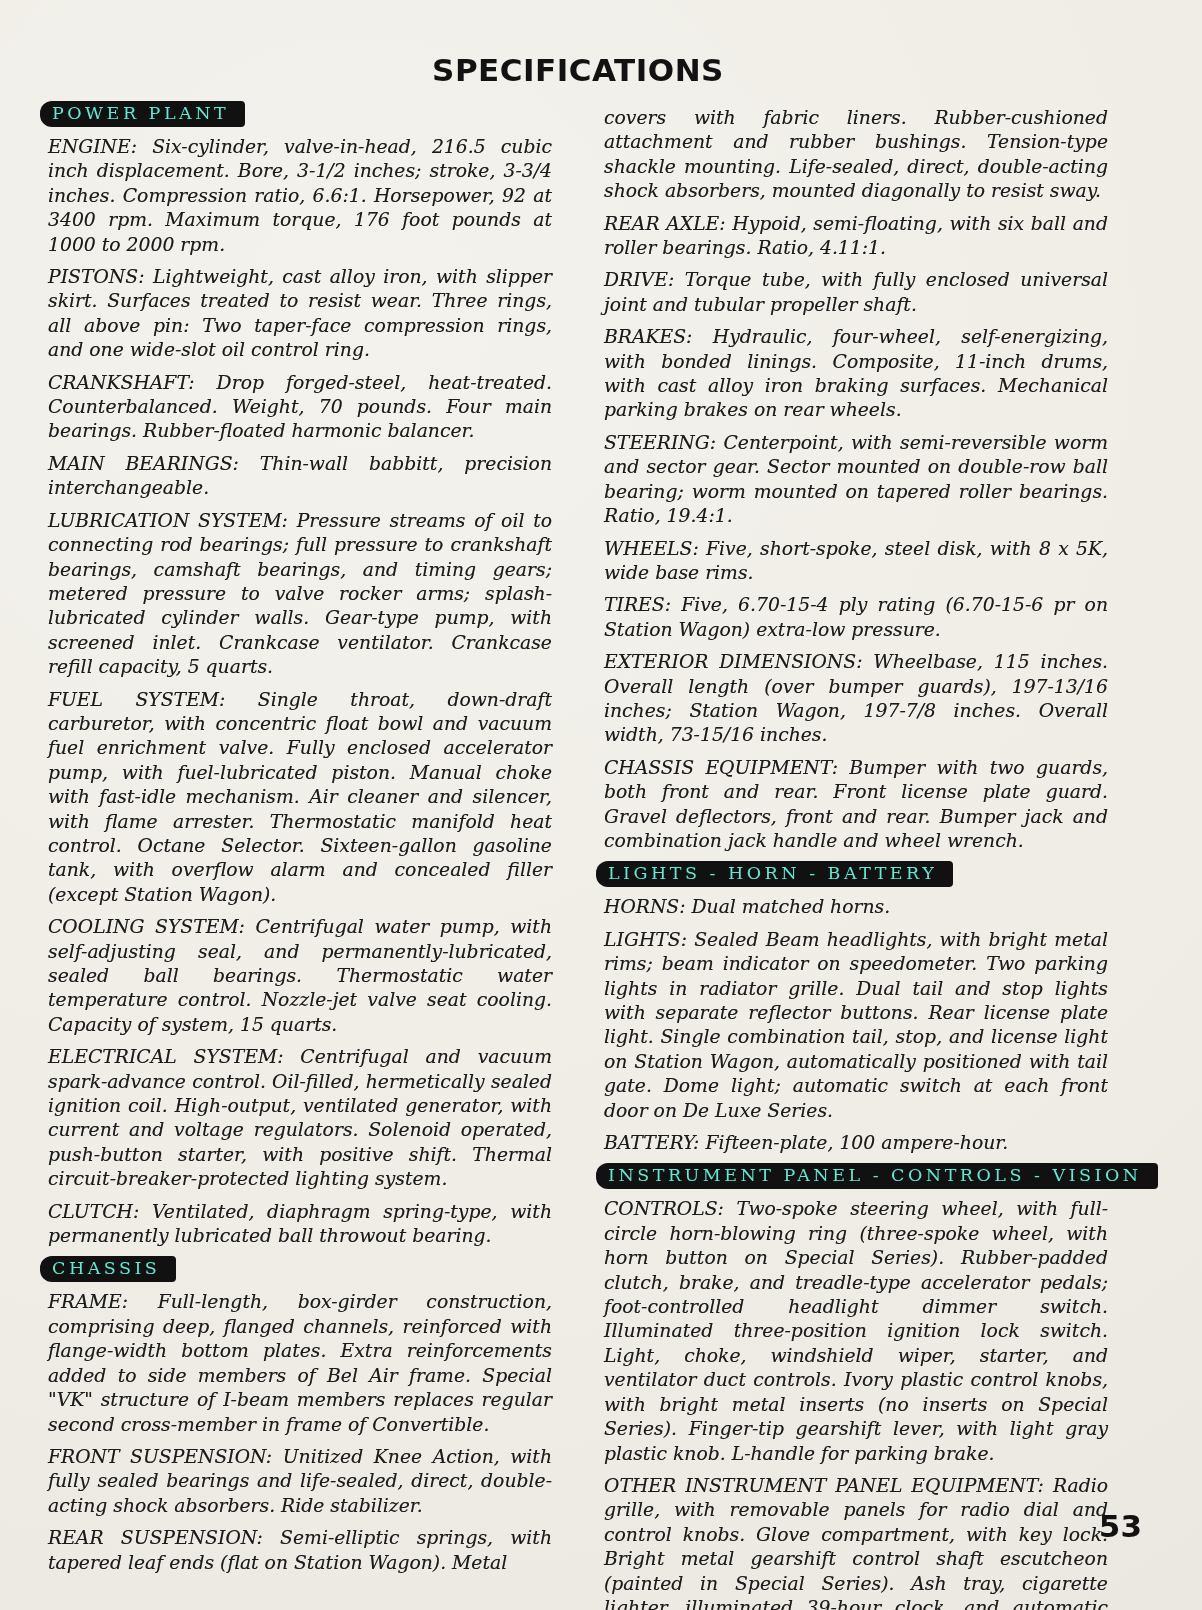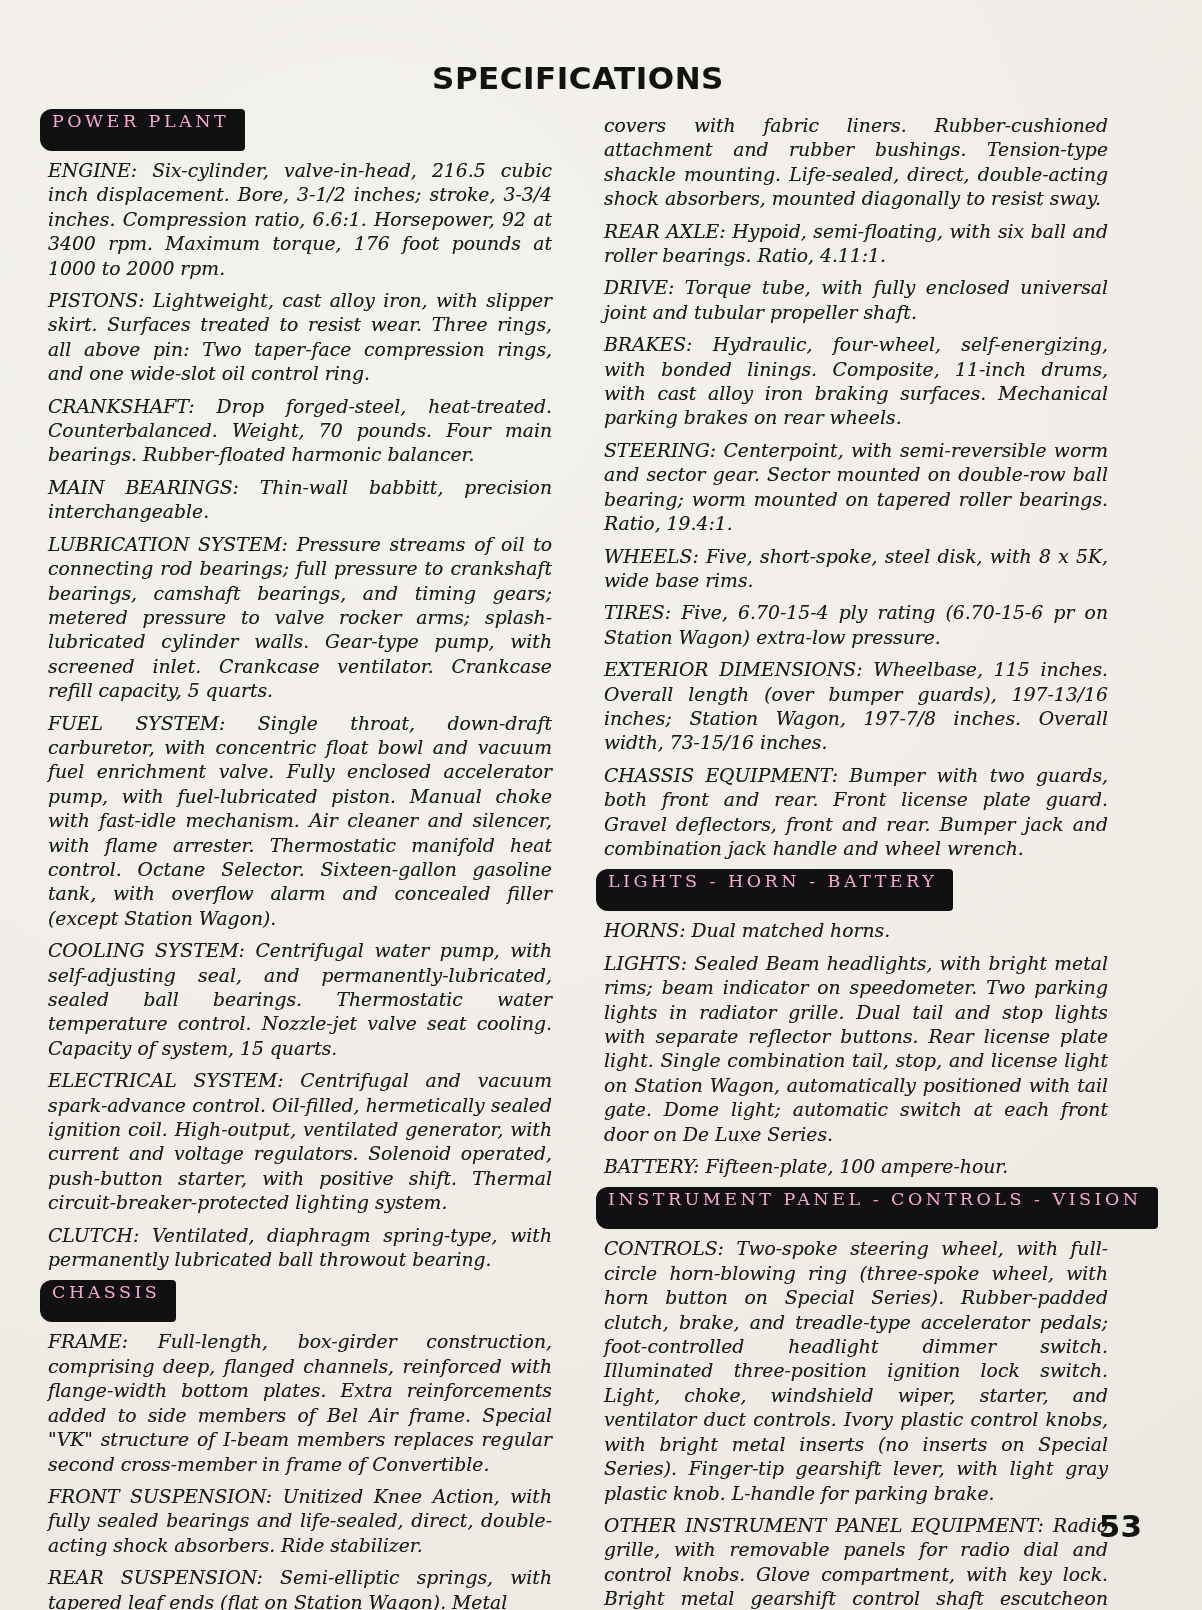--- a/index.html
+++ b/index.html
@@ -19,21 +19,21 @@
     left:40px;top:44px;
     width:1076px;
   }
   .page-title{
     text-align:center;
     font-family:"DejaVu Sans", sans-serif;
     font-weight:bold;
     font-size:31px;
     letter-spacing:0.5px;
     color:#121212;
-    margin:16px 0 10px 0;
+    margin:8px 0 10px 0;
   }
   .columns{
     display:flex;
     gap:36px;
   }
   .col{
     width:520px;
     font-size:18.8px;
     line-height:24.4px;
     text-align:justify;
@@ -44,26 +44,26 @@
     hyphens:none;
     font-style:italic;
   }
   .bar-row{
     margin:3px 0 3px 0;
     text-align:left;
   }
   .bar{
     display:inline-block;
     background:#111111;
-    color:#f9a8d4;
+    color:#5eead4;
     font-family:"DejaVu Serif", serif;
     font-size:17.5px;
     line-height:23px;
     letter-spacing:3.5px;
-    padding:1px 16px 18px 12px;
+    padding:1px 16px 2px 12px;
     border-radius:12px 4px 4px 12px;
     text-shadow:none;
     white-space:nowrap;
   }
   .page-number{
     position:absolute;
     right:60px;bottom:66px;
     font-family:"DejaVu Sans", sans-serif;
     font-weight:bold;
     font-size:31px;

